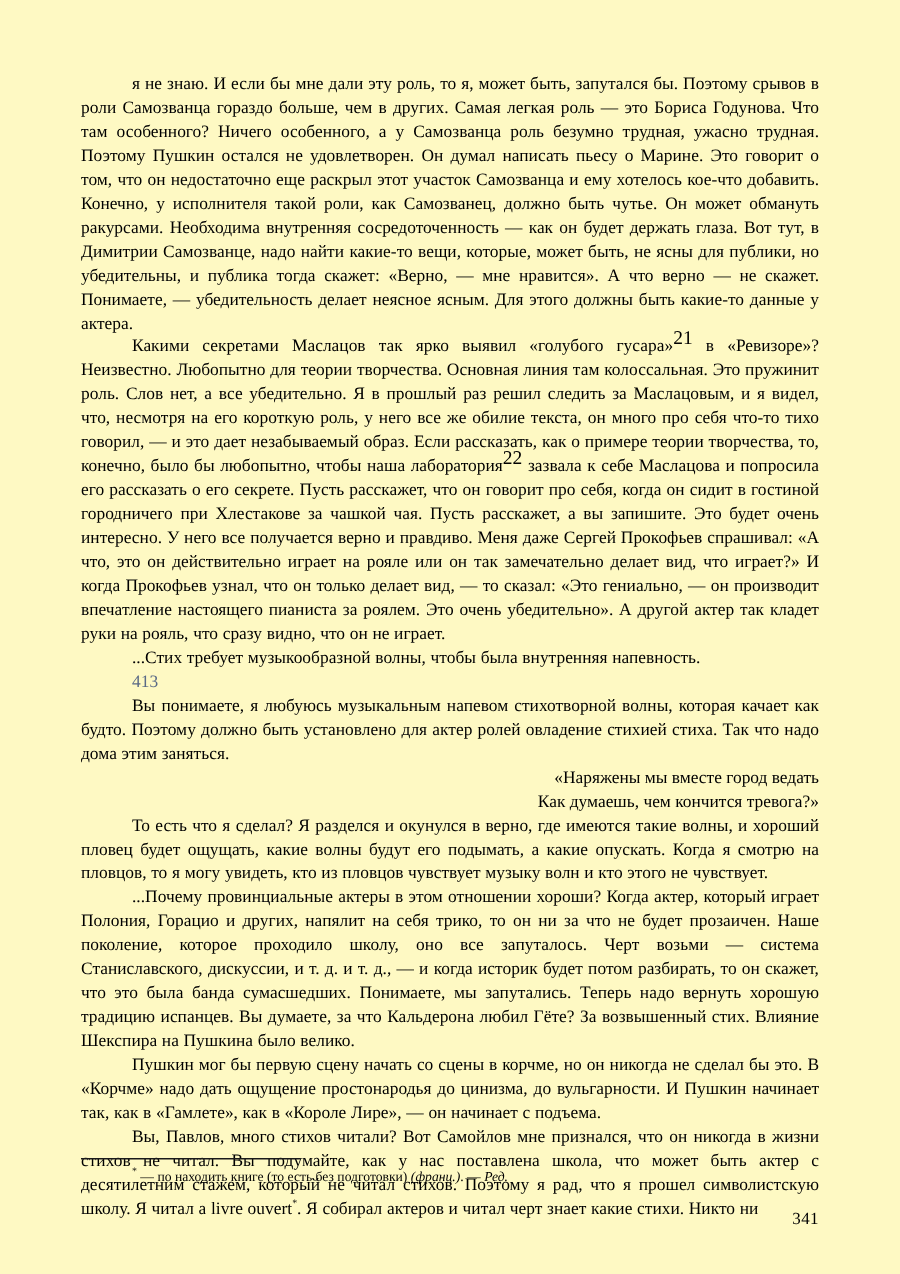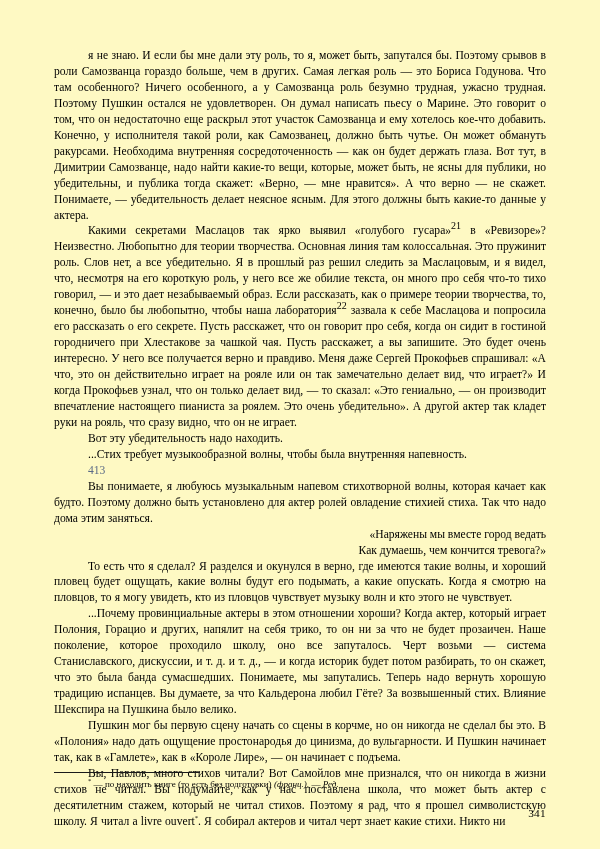--- a/index.html
+++ b/index.html
@@ -32,21 +32,21 @@
     margin: 0;
     text-align: justify;
     text-indent: 34px;
     font-size: 11.6px;
     line-height: 15.95px;
     letter-spacing: 0.01px;
     word-spacing: 0.2px;
     hyphens: none;
   }
   sup.fn {
-    font-size: 10px;
+    font-size: 13px;
     vertical-align: super;
     line-height: 0;
     font-family: Liberation Serif, serif;
   }
   .pagemark {
     margin: 0;
     text-indent: 0;
     font-size: 11.2px;
     line-height: 15.95px;
     color: #5a6a86;
@@ -103,38 +103,37 @@
 <body>
 
 <div class="page">
 
   <div class="text-column">
 
     <p class="para">я не знаю. И если бы мне дали эту роль, то я, может быть, запутался бы. Поэтому срывов в роли Самозванца гораздо больше, чем в других. Самая легкая роль — это Бориса Годунова. Что там особенного? Ничего особенного, а у Самозванца роль безумно трудная, ужасно трудная. Поэтому Пушкин остался не удовлетворен. Он думал написать пьесу о Марине. Это говорит о том, что он недостаточно еще раскрыл этот участок Самозванца и ему хотелось кое-что добавить. Конечно, у исполнителя такой роли, как Самозванец, должно быть чутье. Он может обмануть ракурсами. Необходима внутренняя сосредоточенность — как он будет держать глаза. Вот тут, в Димитрии Самозванце, надо найти какие-то вещи, которые, может быть, не ясны для публики, но убедительны, и публика тогда скажет: «Верно, — мне нравится». А что верно — не скажет. Понимаете, — убедительность делает неясное ясным. Для этого должны быть какие-то данные у актера.</p>
 
     <p class="para"><span>Какими секретами Маслацов так ярко выявил «голубого гусара»</span><sup class="fn">21</sup><span> в «Ревизоре»? Неизвестно. Любопытно для теории творчества. Основная линия там колоссальная. Это пружинит роль. Слов нет, а все убедительно. Я в прошлый раз решил следить за Маслацовым, и я видел, что, несмотря на его короткую роль, у него все же обилие текста, он много про себя что-то тихо говорил, — и это дает незабываемый образ. Если рассказать, как о примере теории творчества, то, конечно, было бы любопытно, чтобы наша лаборатория</span><sup class="fn">22</sup><span> зазвала к себе Маслацова и попросила его рассказать о его секрете. Пусть расскажет, что он говорит про себя, когда он сидит в гостиной городничего при Хлестакове за чашкой чая. Пусть расскажет, а вы запишите. Это будет очень интересно. У него все получается верно и правдиво. Меня даже Сергей Прокофьев спрашивал: «А что, это он действительно играет на рояле или он так замечательно делает вид, что играет?» И когда Прокофьев узнал, что он только делает вид, — то сказал: «Это гениально, — он производит впечатление настоящего пианиста за роялем. Это очень убедительно». А другой актер так кладет руки на рояль, что сразу видно, что он не играет.</span></p>
 
-    <p class="para">Вот эту убедительность надо находить.</p>
 
     <p class="para">...Стих требует музыкообразной волны, чтобы была внутренняя напевность.</p>
 
     <p class="para pagemark">413</p>
 
     <p class="para">Вы понимаете, я любуюсь музыкальным напевом стихотворной волны, которая качает как будто. Поэтому должно быть установлено для актер ролей овладение стихией стиха. Так что надо дома этим заняться.</p>
 
     <div class="verse">
       <div class="verse-line">«Наряжены мы вместе город ведать</div>
       <div class="verse-line">Как думаешь, чем кончится тревога?»</div>
     </div>
 
     <p class="para">То есть что я сделал? Я разделся и окунулся в верно, где имеются такие волны, и хороший пловец будет ощущать, какие волны будут его подымать, а какие опускать. Когда я смотрю на пловцов, то я могу увидеть, кто из пловцов чувствует музыку волн и кто этого не чувствует.</p>
 
     <p class="para">...Почему провинциальные актеры в этом отношении хороши? Когда актер, который играет Полония, Горацио и других, напялит на себя трико, то он ни за что не будет прозаичен. Наше поколение, которое проходило школу, оно все запуталось. Черт возьми — система Станиславского, дискуссии, и т. д. и т. д., — и когда историк будет потом разбирать, то он скажет, что это была банда сумасшедших. Понимаете, мы запутались. Теперь надо вернуть хорошую традицию испанцев. Вы думаете, за что Кальдерона любил Гёте? За возвышенный стих. Влияние Шекспира на Пушкина было велико.</p>
 
-    <p class="para">Пушкин мог бы первую сцену начать со сцены в корчме, но он никогда не сделал бы это. В «Полония» надо дать ощущение простонародья до цинизма, до вульгарности. И Пушкин начинает так, как в «Гамлете», как в «Короле Лире», — он начинает с подъема.</p>
+    <p class="para">Пушкин мог бы первую сцену начать со сцены в корчме, но он никогда не сделал бы это. В «Корчме» надо дать ощущение простонародья до цинизма, до вульгарности. И Пушкин начинает так, как в «Гамлете», как в «Короле Лире», — он начинает с подъема.</p>
 
     <p class="para"><span>Вы, Павлов, много стихов читали? Вот Самойлов мне признался, что он никогда в жизни стихов не читал. Вы подумайте, как у нас поставлена школа, что может быть актер с десятилетним стажем, который не читал стихов. Поэтому я рад, что я прошел символистскую школу. Я читал a livre ouvert</span><sup class="fnstar">*</sup><span>. Я собирал актеров и читал черт знает какие стихи. Никто ни</span></p>
 
   </div>
 
   <div class="footnote-zone">
     <div class="footnote-rule"></div>
     <p class="footnote-text"><sup class="fnstar">*</sup><span> — по находить книге (то есть без подготовки) </span><i>(франц.)</i><span>. — </span><i>Ред.</i></p>
   </div>
 

